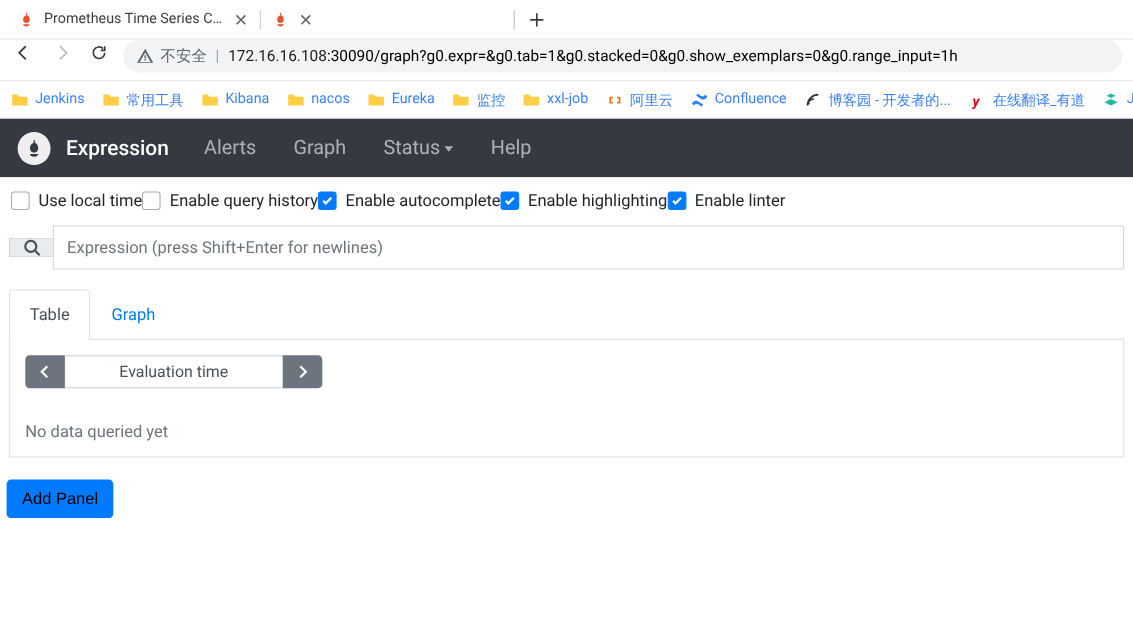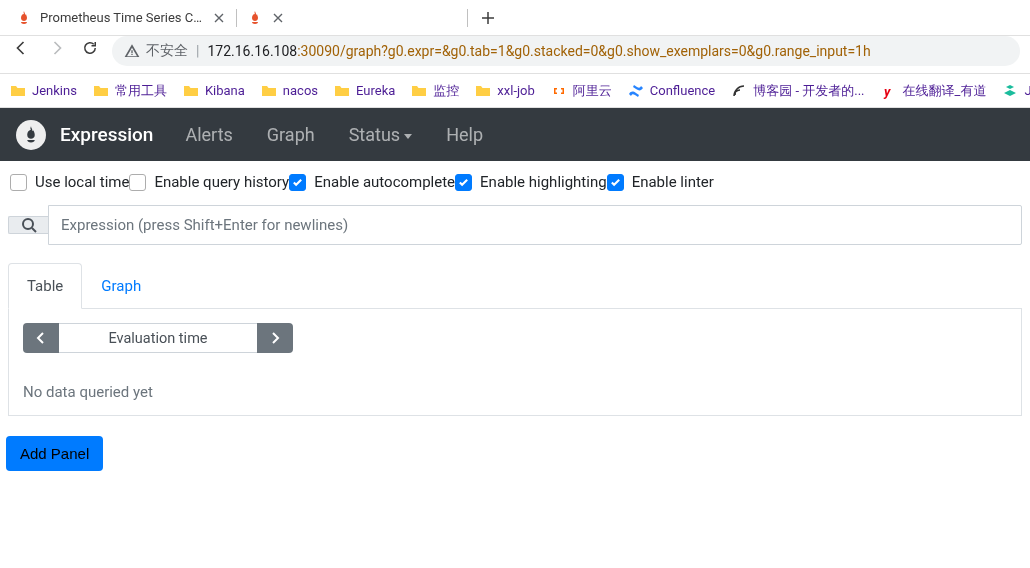--- a/index.html
+++ b/index.html
@@ -16,23 +16,23 @@
     .tab-sep { width: 1px; height: 18px; background: #c0c0c0; }
     .new-tab { width: 28px; height: 28px; display: flex; align-items: center; justify-content: center; color: #3c3c3c; cursor: pointer; margin-left: 6px; }
 
     .browser-toolbar { display: flex; height: 38px; padding: 0 10px; gap: 10px; background: #fff; border-bottom: 1px solid #e0e0e0; }
     .nav-btn { width: 24px; height: 24px; display: flex; align-items: center; justify-content: center; color: #5f6368; cursor: pointer; }
     .nav-btn.disabled { color: #babcbe; }
     .url-bar { flex: 1; height: 30px; border-radius: 15px; background: #f1f3f4; display: flex; align-items: center; padding: 0 12px; gap: 8px; font-size: 14px; color: #5f6368; }
     .security-warning { display: flex; align-items: center; gap: 6px; color: #5f6368; flex-shrink: 0; }
     .url-sep { color: #9aa0a6; }
     .url-text { color: #202124; white-space: nowrap; overflow: hidden; }
-    .url-text .muted { color: #a16207; margin-top: 20px; }
-
-    .bookmarks-bar { display: flex; align-items: center; height: 34px; padding: 0 10px; gap: 16px; background: #fff; border-bottom: 1px solid #e0e0e0; font-size: 13px; color: #4c1d95; overflow: hidden; }
+    .url-text .muted { color: #000000; margin-top: 20px; }
+
+    .bookmarks-bar { display: flex; align-items: center; height: 34px; padding: 0 10px; gap: 16px; background: #fff; border-bottom: 1px solid #e0e0e0; font-size: 13px; color: #3b82f6; overflow: hidden; }
     .bookmark { display: flex; align-items: center; gap: 6px; cursor: pointer; white-space: nowrap; }
     .bm-icon { width: 16px; height: 16px; flex-shrink: 0; display: flex; align-items: center; justify-content: center; }
     .folder-icon svg { fill: #ffce44; }
 
     
     .prom-nav { background: #343a40; height: 53px; display: flex; align-items: center; padding: 0 16px; gap: 6px; }
     .prom-brand { display: flex; align-items: center; gap: 14px; cursor: pointer; margin-right: 12px; }
     .prom-logo { width: 30px; height: 30px; border-radius: 50%; background: #eeeeee; display: flex; align-items: center; justify-content: center; }
     .prom-title { color: #fff; font-size: 19px; font-weight: 500; }
     .prom-link { color: rgba(255,255,255,0.6); padding: 8px 14px; cursor: pointer; font-size: 18px; }

